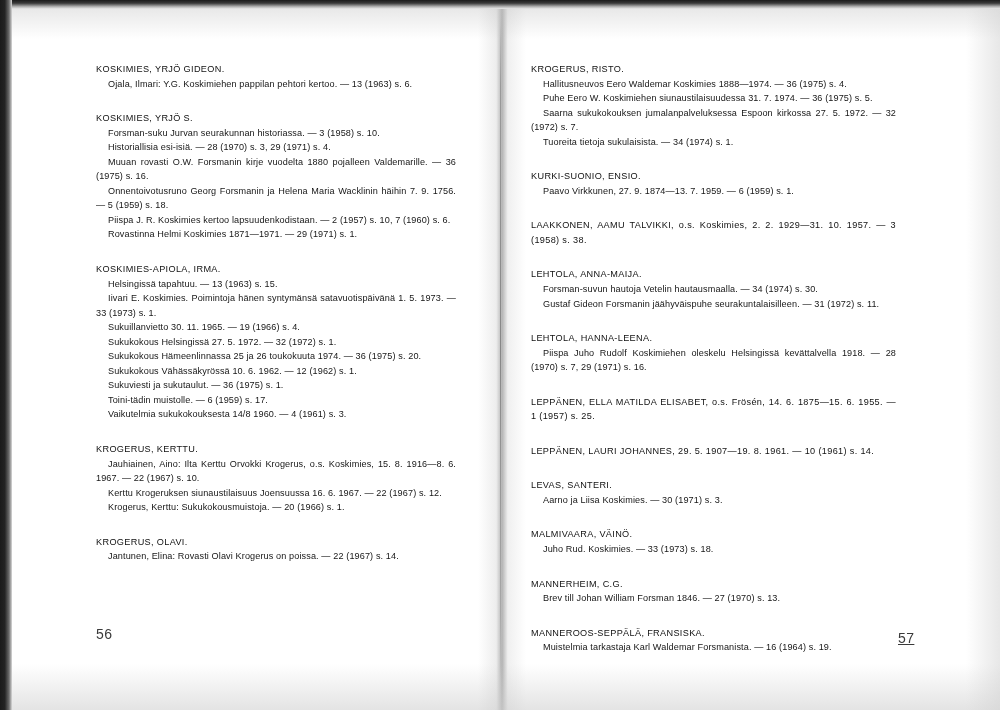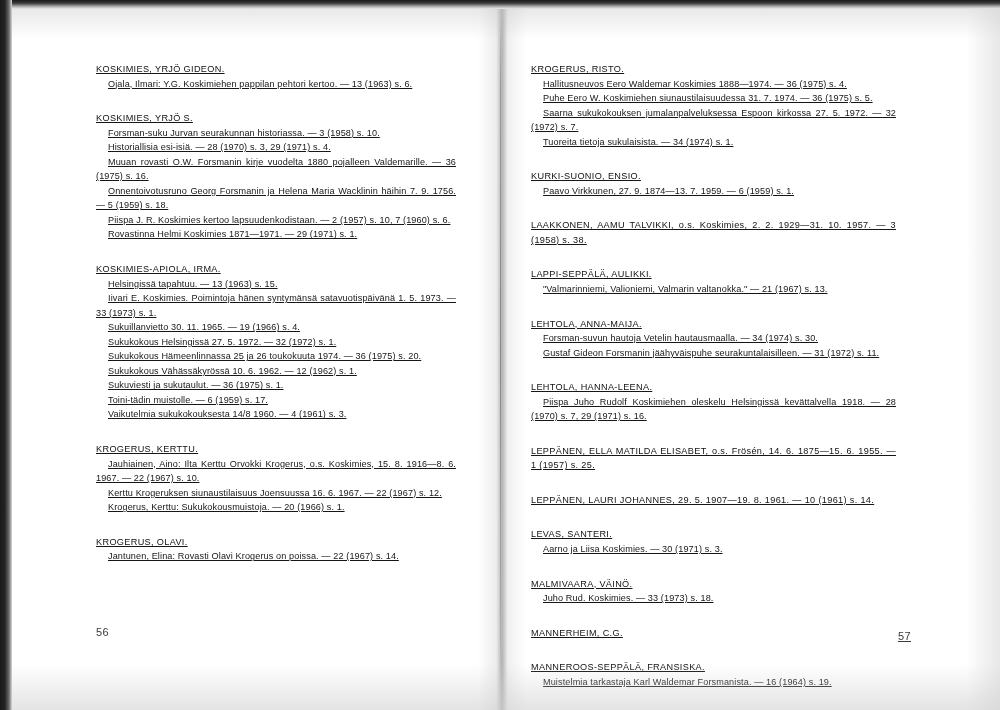--- a/index.html
+++ b/index.html
@@ -96,21 +96,21 @@
   .column {
     position: absolute;
     color: #161616;
     font-size: 9.1px;
     line-height: 14.55px;
     letter-spacing: 0.12px;
   }
   .col-left  { left: 96px;  top: 62px;  width: 360px; }
   .col-right { left: 531px; top: 62px;  width: 365px; }
 
-  .entry { margin: 0 0 0 0; text-decoration: underline; }
+  .entry { margin: 0 0 0 0; }
   .entry + .entry { margin-top: 20px; }
 
   .heading {
     margin: 0;
     font-size: 9.15px;
     letter-spacing: 0.35px;
     color: #111111;
     text-align: left;
     font-weight: 400;
   }
@@ -128,21 +128,21 @@
 
   
   .heading.flow {
     text-align: justify;
     text-justify: inter-word;
     text-indent: 0;
   }
 
   .pageno {
     position: absolute;
-    font-size: 11px;
+    font-size: 14px;
     color: #3a3a3a;
     letter-spacing: 0.4px;
   }
   .pageno-left  { left: 96px;  top: 626px; }
   .pageno-right { left: 898px; top: 630px; text-decoration: underline; }
 </style>
 </head>
 <body>
 
 <div id="scan">
@@ -196,24 +196,20 @@
         <p class="line">Tuoreita tietoja sukulaisista. — 34 (1974) s. 1.</p>
       </div>
       <div class="entry">
         <p class="heading">KURKI-SUONIO, ENSIO.</p>
         <p class="line">Paavo Virkkunen, 27. 9. 1874—13. 7. 1959. — 6 (1959) s. 1.</p>
       </div>
       <div class="entry">
         <p class="heading flow">LAAKKONEN, AAMU TALVIKKI, o.s. Koskimies, 2. 2. 1929—31. 10. 1957. — 3 (1958) s. 38.</p>
       </div>
       <div class="entry">
-        <p class="heading">LAPPI-SEPPÄLÄ, AULIKKI.</p>
-        <p class="line">"Valmarinniemi, Valioniemi, Valmarin valtanokka." — 21 (1967) s. 13.</p>
-      </div>
-      <div class="entry">
         <p class="heading">LEHTOLA, ANNA-MAIJA.</p>
         <p class="line">Forsman-suvun hautoja Vetelin hautausmaalla. — 34 (1974) s. 30.</p>
         <p class="line">Gustaf Gideon Forsmanin jäähyväispuhe seurakuntalaisilleen. — 31 (1972) s. 11.</p>
       </div>
       <div class="entry">
         <p class="heading">LEHTOLA, HANNA-LEENA.</p>
         <p class="line">Piispa Juho Rudolf Koskimiehen oleskelu Helsingissä kevättalvella 1918. — 28 (1970) s. 7, 29 (1971) s. 16.</p>
       </div>
       <div class="entry">
         <p class="heading flow">LEPPÄNEN, ELLA MATILDA ELISABET, o.s. Frösén, 14. 6. 1875—15. 6. 1955. — 1 (1957) s. 25.</p>
@@ -224,20 +220,21 @@
       <div class="entry">
         <p class="heading">LEVAS, SANTERI.</p>
         <p class="line">Aarno ja Liisa Koskimies. — 30 (1971) s. 3.</p>
       </div>
       <div class="entry">
         <p class="heading">MALMIVAARA, VÄINÖ.</p>
         <p class="line">Juho Rud. Koskimies. — 33 (1973) s. 18.</p>
       </div>
       <div class="entry">
         <p class="heading">MANNERHEIM, C.G.</p>
+        <p class="line">Brev till Johan William Forsman 1846. — 27 (1970) s. 13.</p>
       </div>
       <div class="entry">
         <p class="heading">MANNEROOS-SEPPÄLÄ, FRANSISKA.</p>
         <p class="line">Muistelmia tarkastaja Karl Waldemar Forsmanista. — 16 (1964) s. 19.</p>
       </div>
     </div>
 
   <div class="gutter"></div>
   <div class="gutter-line"></div>
 

